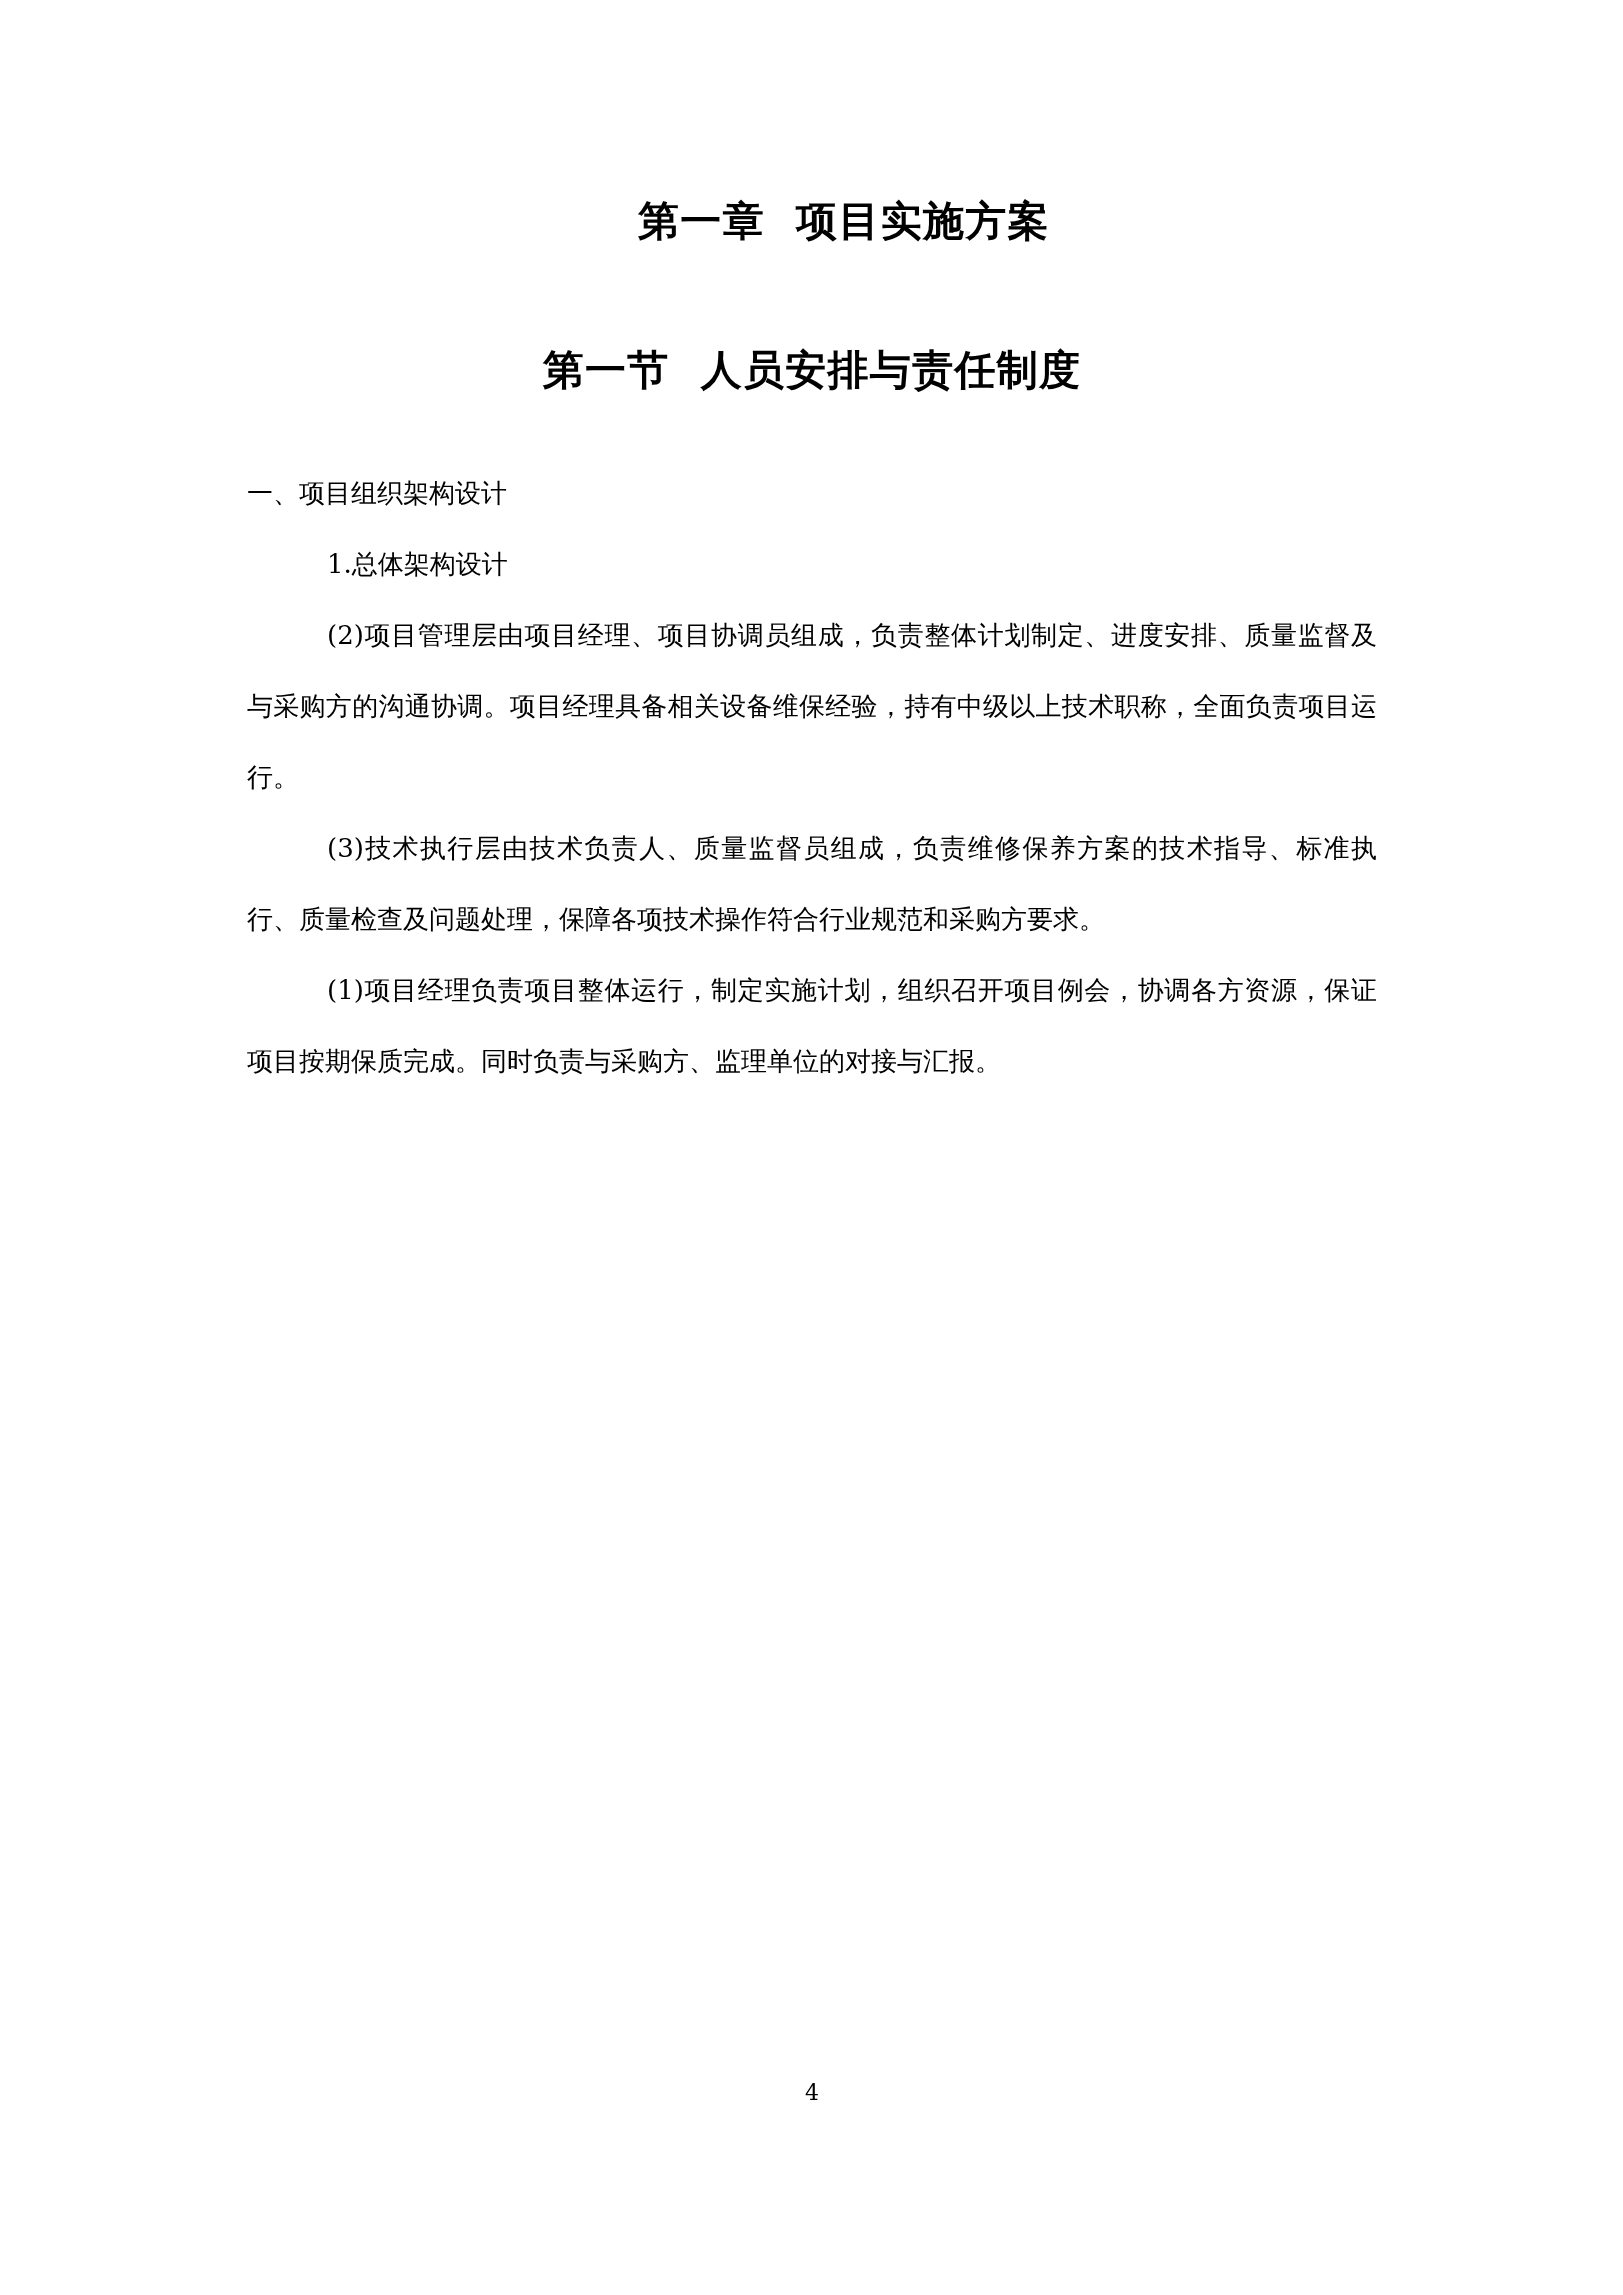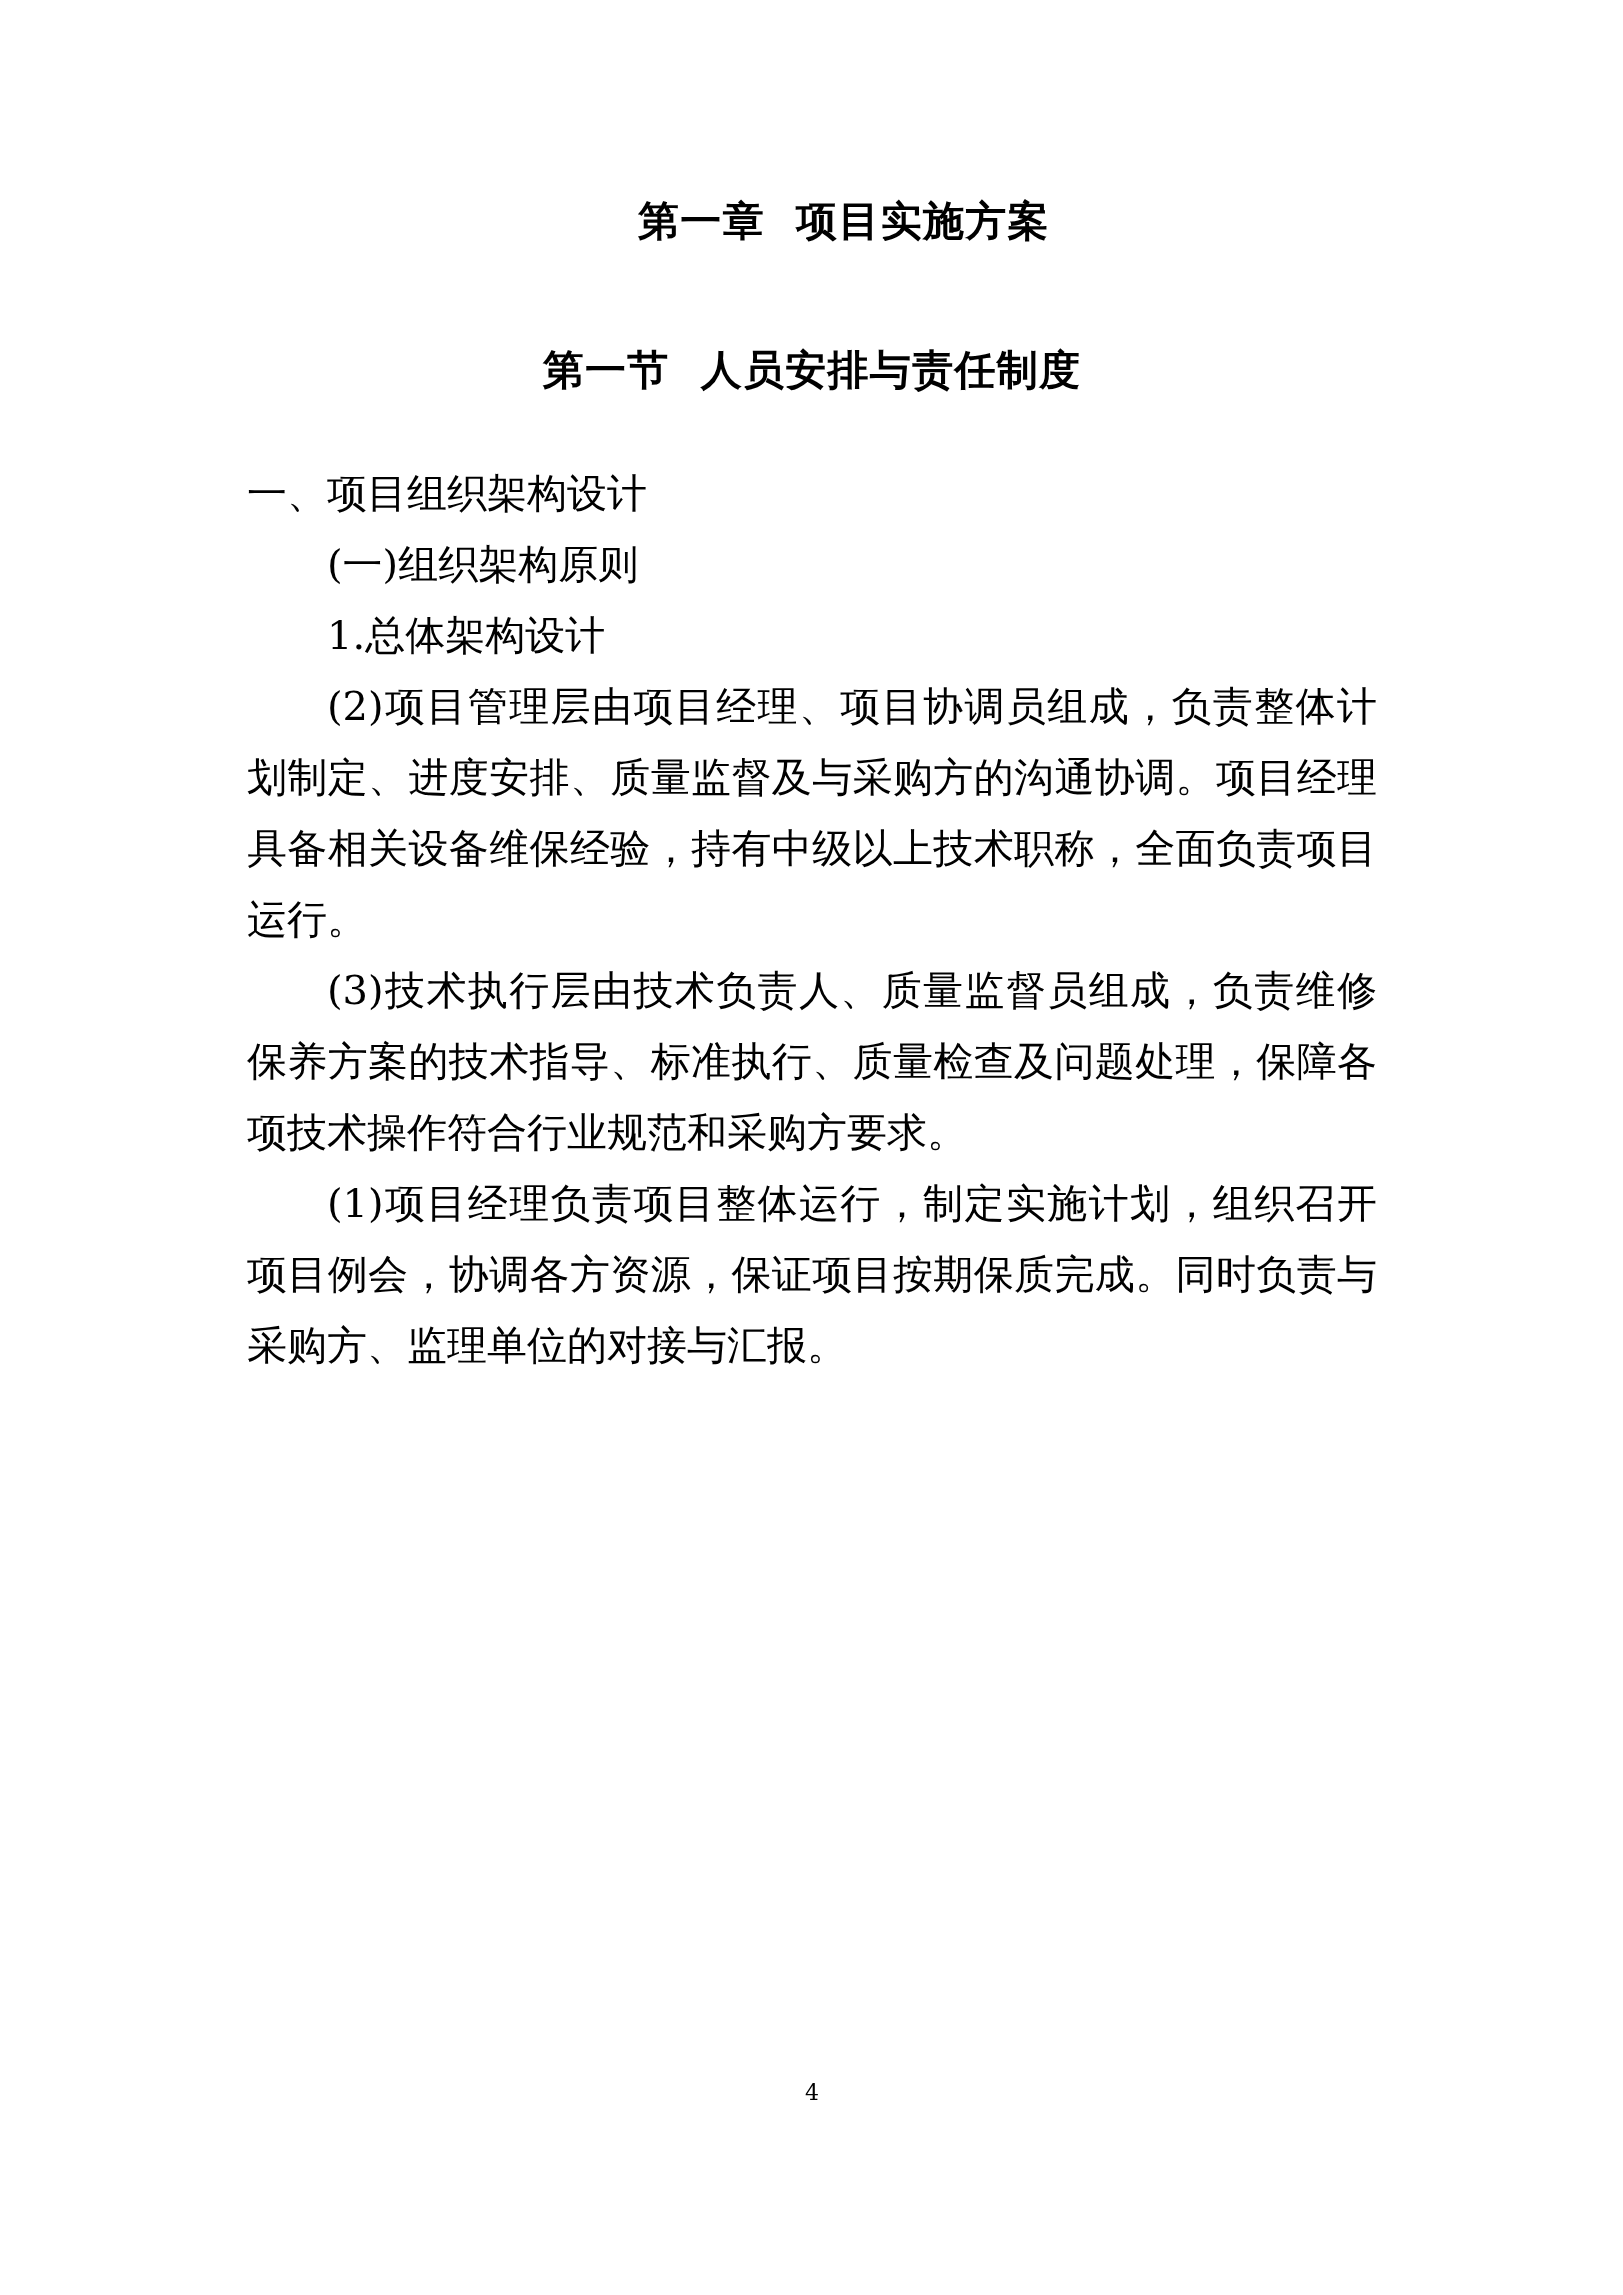--- a/index.html
+++ b/index.html
@@ -47,21 +47,21 @@
       font-size: 41px;
       line-height: 52px;
       letter-spacing: 1.3px;
       white-space: pre;
     }
     .body {
       position: absolute;
       left: 247px;
       top: 458px;
       width: 1130px;
-      font-size: 40px;
+      font-size: 26px;
       line-height: 71px;
     }
     .body p {
       margin: 0;
       text-align: justify;
       text-justify: inter-character;
       word-break: break-all;
     }
     .body p.h1 {
       text-indent: 0;
@@ -84,21 +84,20 @@
 <body>
 
 <div class="page">
 
   <div class="chapter-title">第一章  项目实施方案</div>
 
   <div class="section-title">第一节  人员安排与责任制度</div>
 
   <div class="body">
     <p class="h1">一、项目组织架构设计</p>
-    <p class="indent">(一)组织架构原则</p>
     <p class="indent">1.总体架构设计</p>
     <p class="indent">(2)项目管理层由项目经理、项目协调员组成，负责整体计划制定、进度安排、质量监督及与采购方的沟通协调。项目经理具备相关设备维保经验，持有中级以上技术职称，全面负责项目运行。</p>
     <p class="indent">(3)技术执行层由技术负责人、质量监督员组成，负责维修保养方案的技术指导、标准执行、质量检查及问题处理，保障各项技术操作符合行业规范和采购方要求。</p>
     <p class="indent">(1)项目经理负责项目整体运行，制定实施计划，组织召开项目例会，协调各方资源，保证项目按期保质完成。同时负责与采购方、监理单位的对接与汇报。</p>
   </div>
 
   <div class="page-number">4</div>
 
 </div>
 

